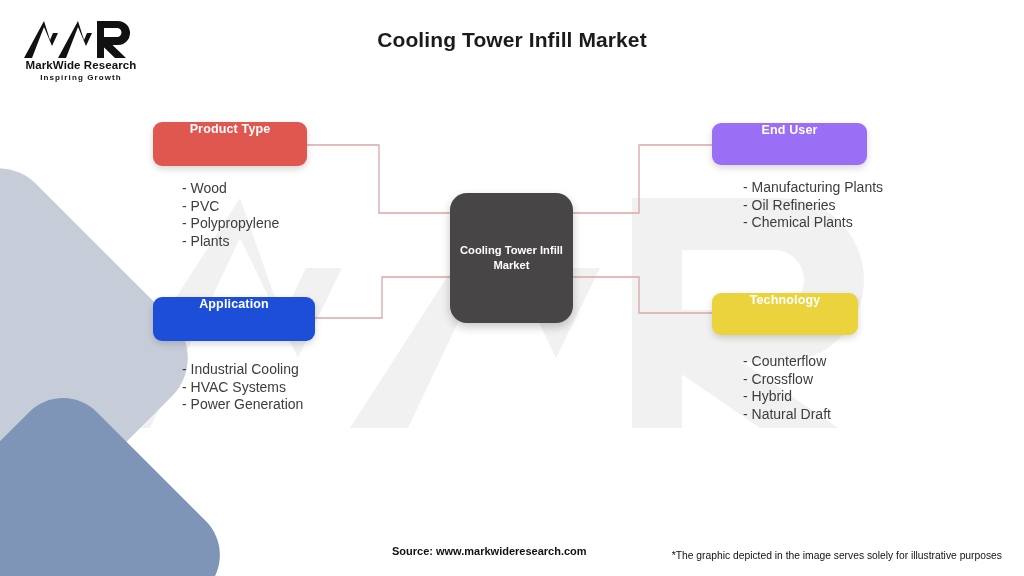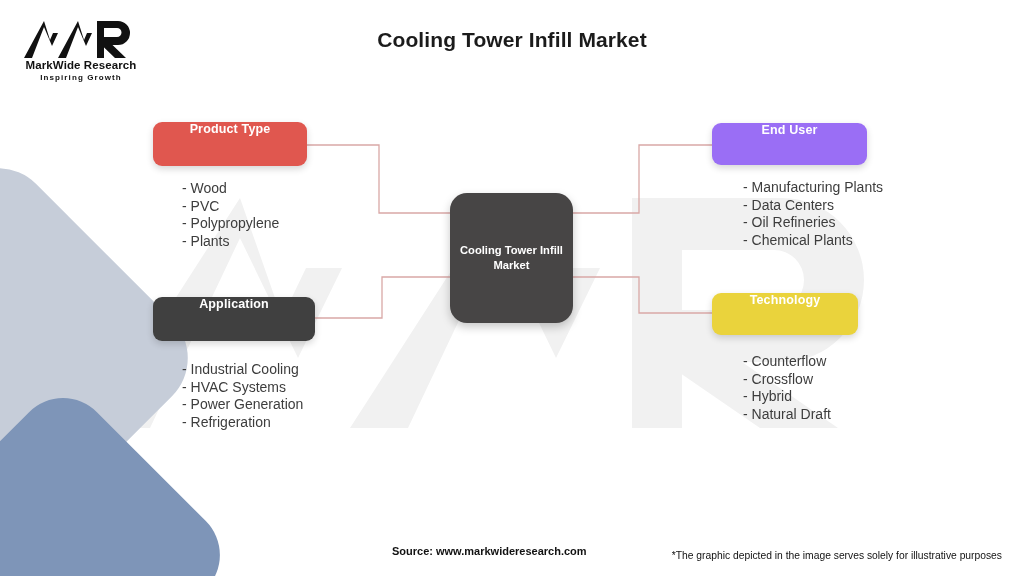--- a/index.html
+++ b/index.html
@@ -246,38 +246,36 @@
     </div>
     <ul class="branch-items">
       <li>- Wood</li>
       <li>- PVC</li>
       <li>- Polypropylene</li>
       <li>- Plants</li>
     </ul>
   </div>
 
   <div class="branch" id="branch-application">
-    <div class="branch-pill" style="background:#404040">
+    <div class="branch-pill" style="background:#1d4ed8">
       <span>Application</span>
     </div>
     <ul class="branch-items">
       <li>- Industrial Cooling</li>
       <li>- HVAC Systems</li>
       <li>- Power Generation</li>
-      <li>- Refrigeration</li>
     </ul>
   </div>
 
   <div class="branch" id="branch-end-user">
     <div class="branch-pill" style="background:#9a6ef5">
       <span>End User</span>
     </div>
     <ul class="branch-items">
       <li>- Manufacturing Plants</li>
-      <li>- Data Centers</li>
       <li>- Oil Refineries</li>
       <li>- Chemical Plants</li>
     </ul>
   </div>
 
   <div class="branch" id="branch-technology">
     <div class="branch-pill" style="background:#ead33c">
       <span>Technology</span>
     </div>
     <ul class="branch-items">

